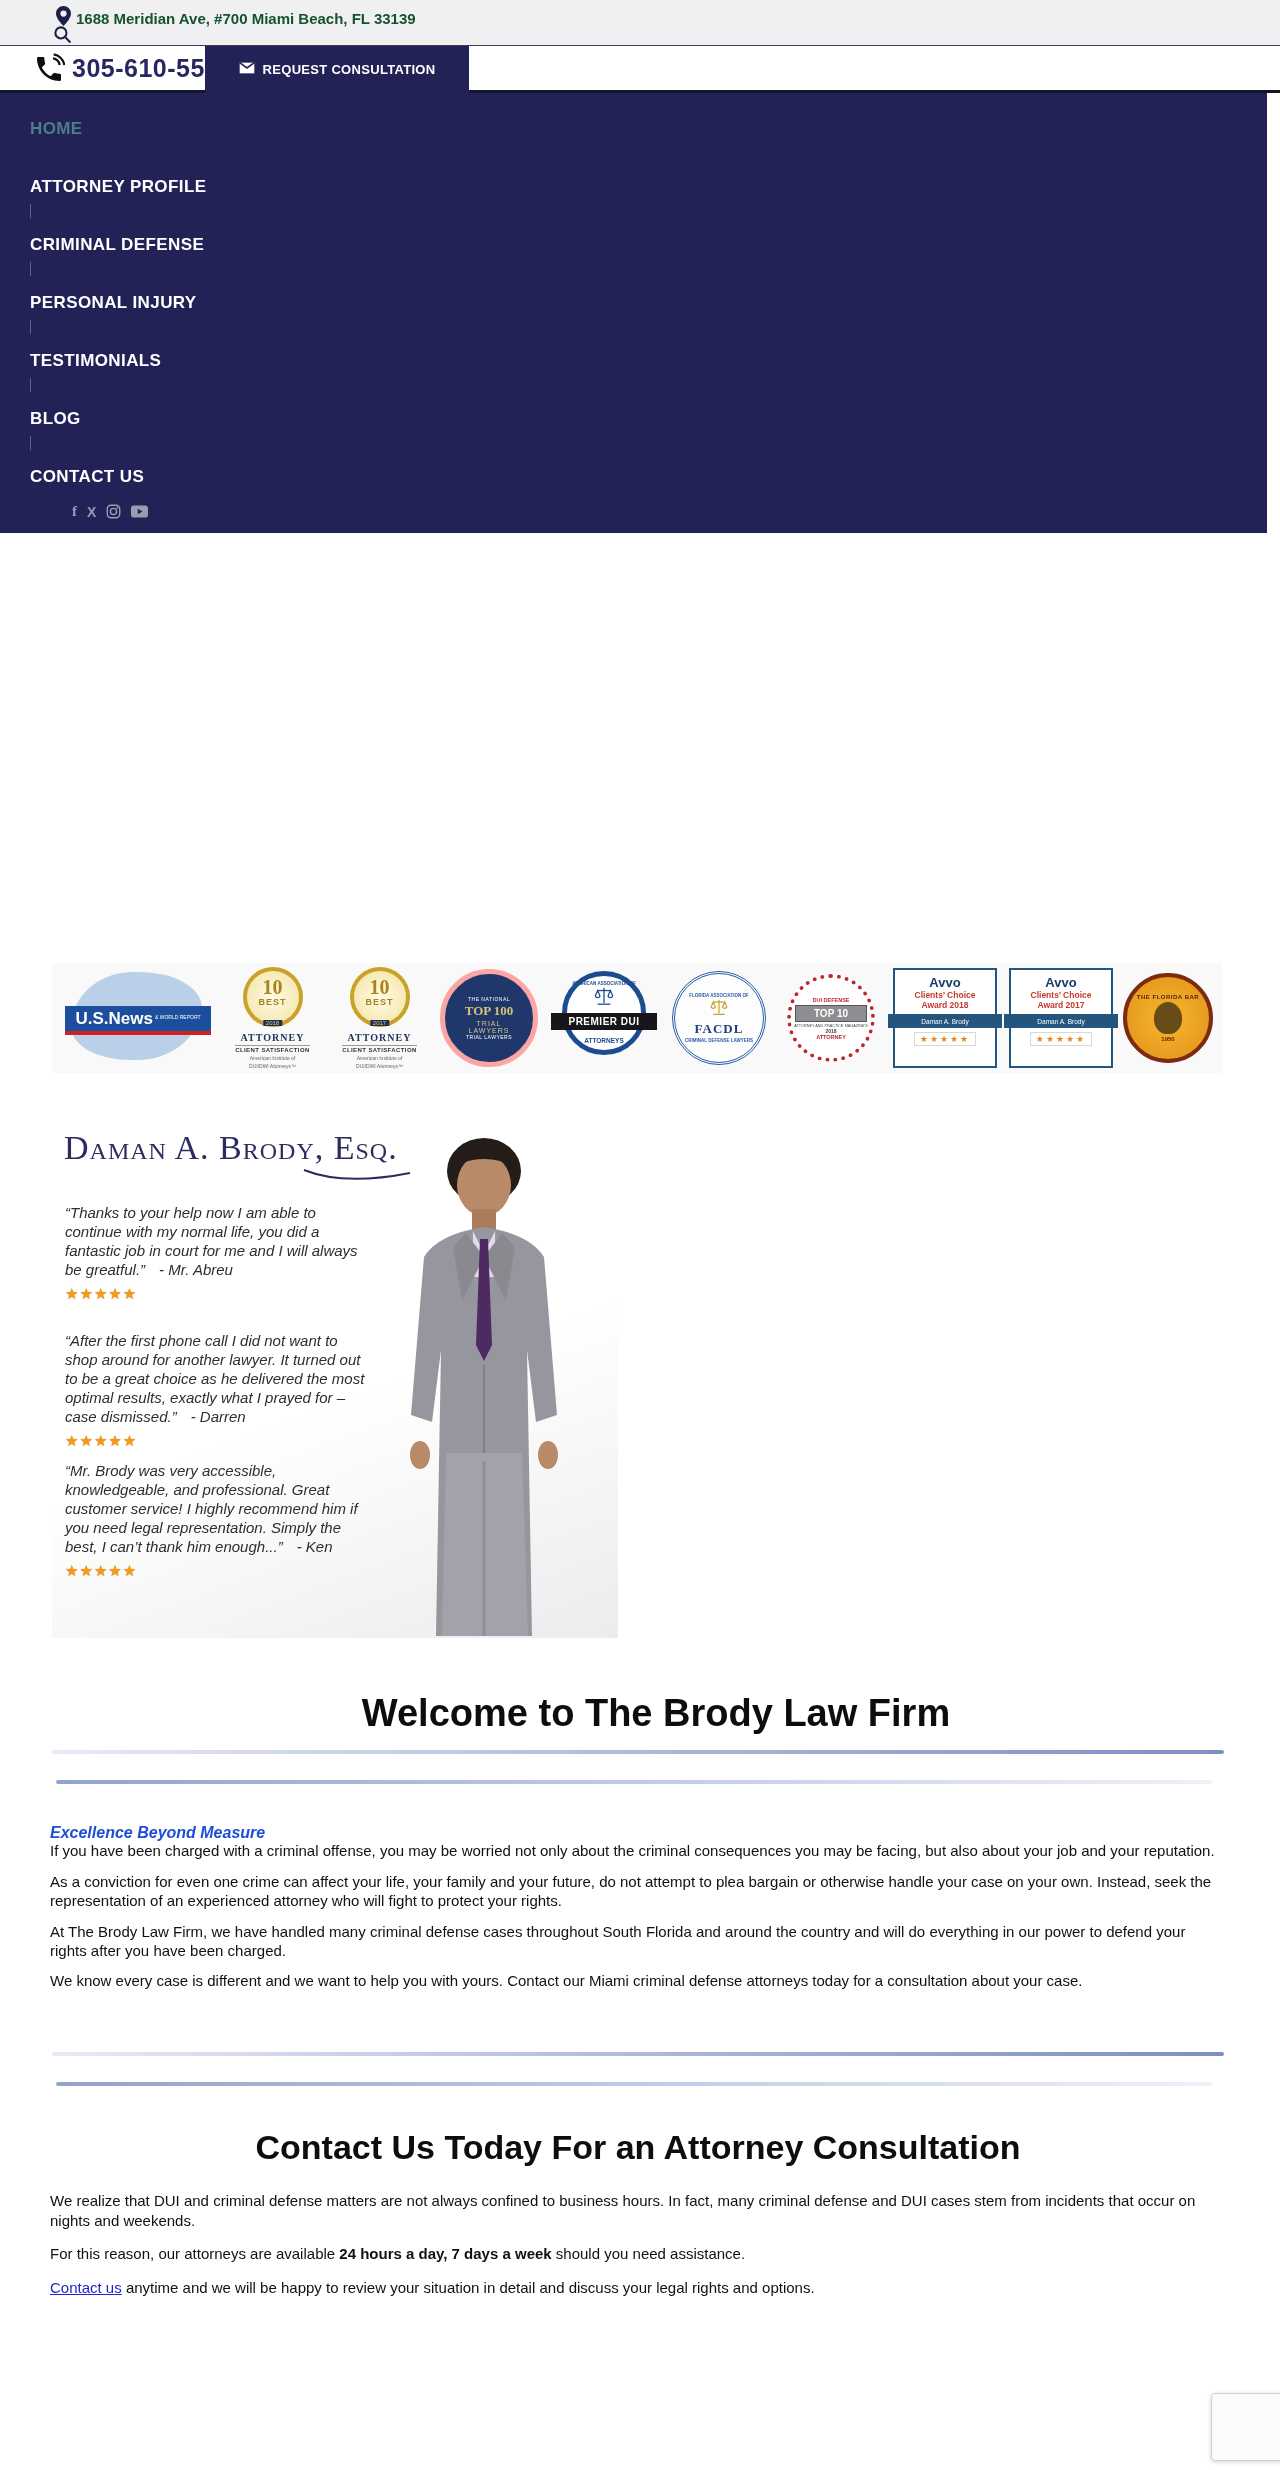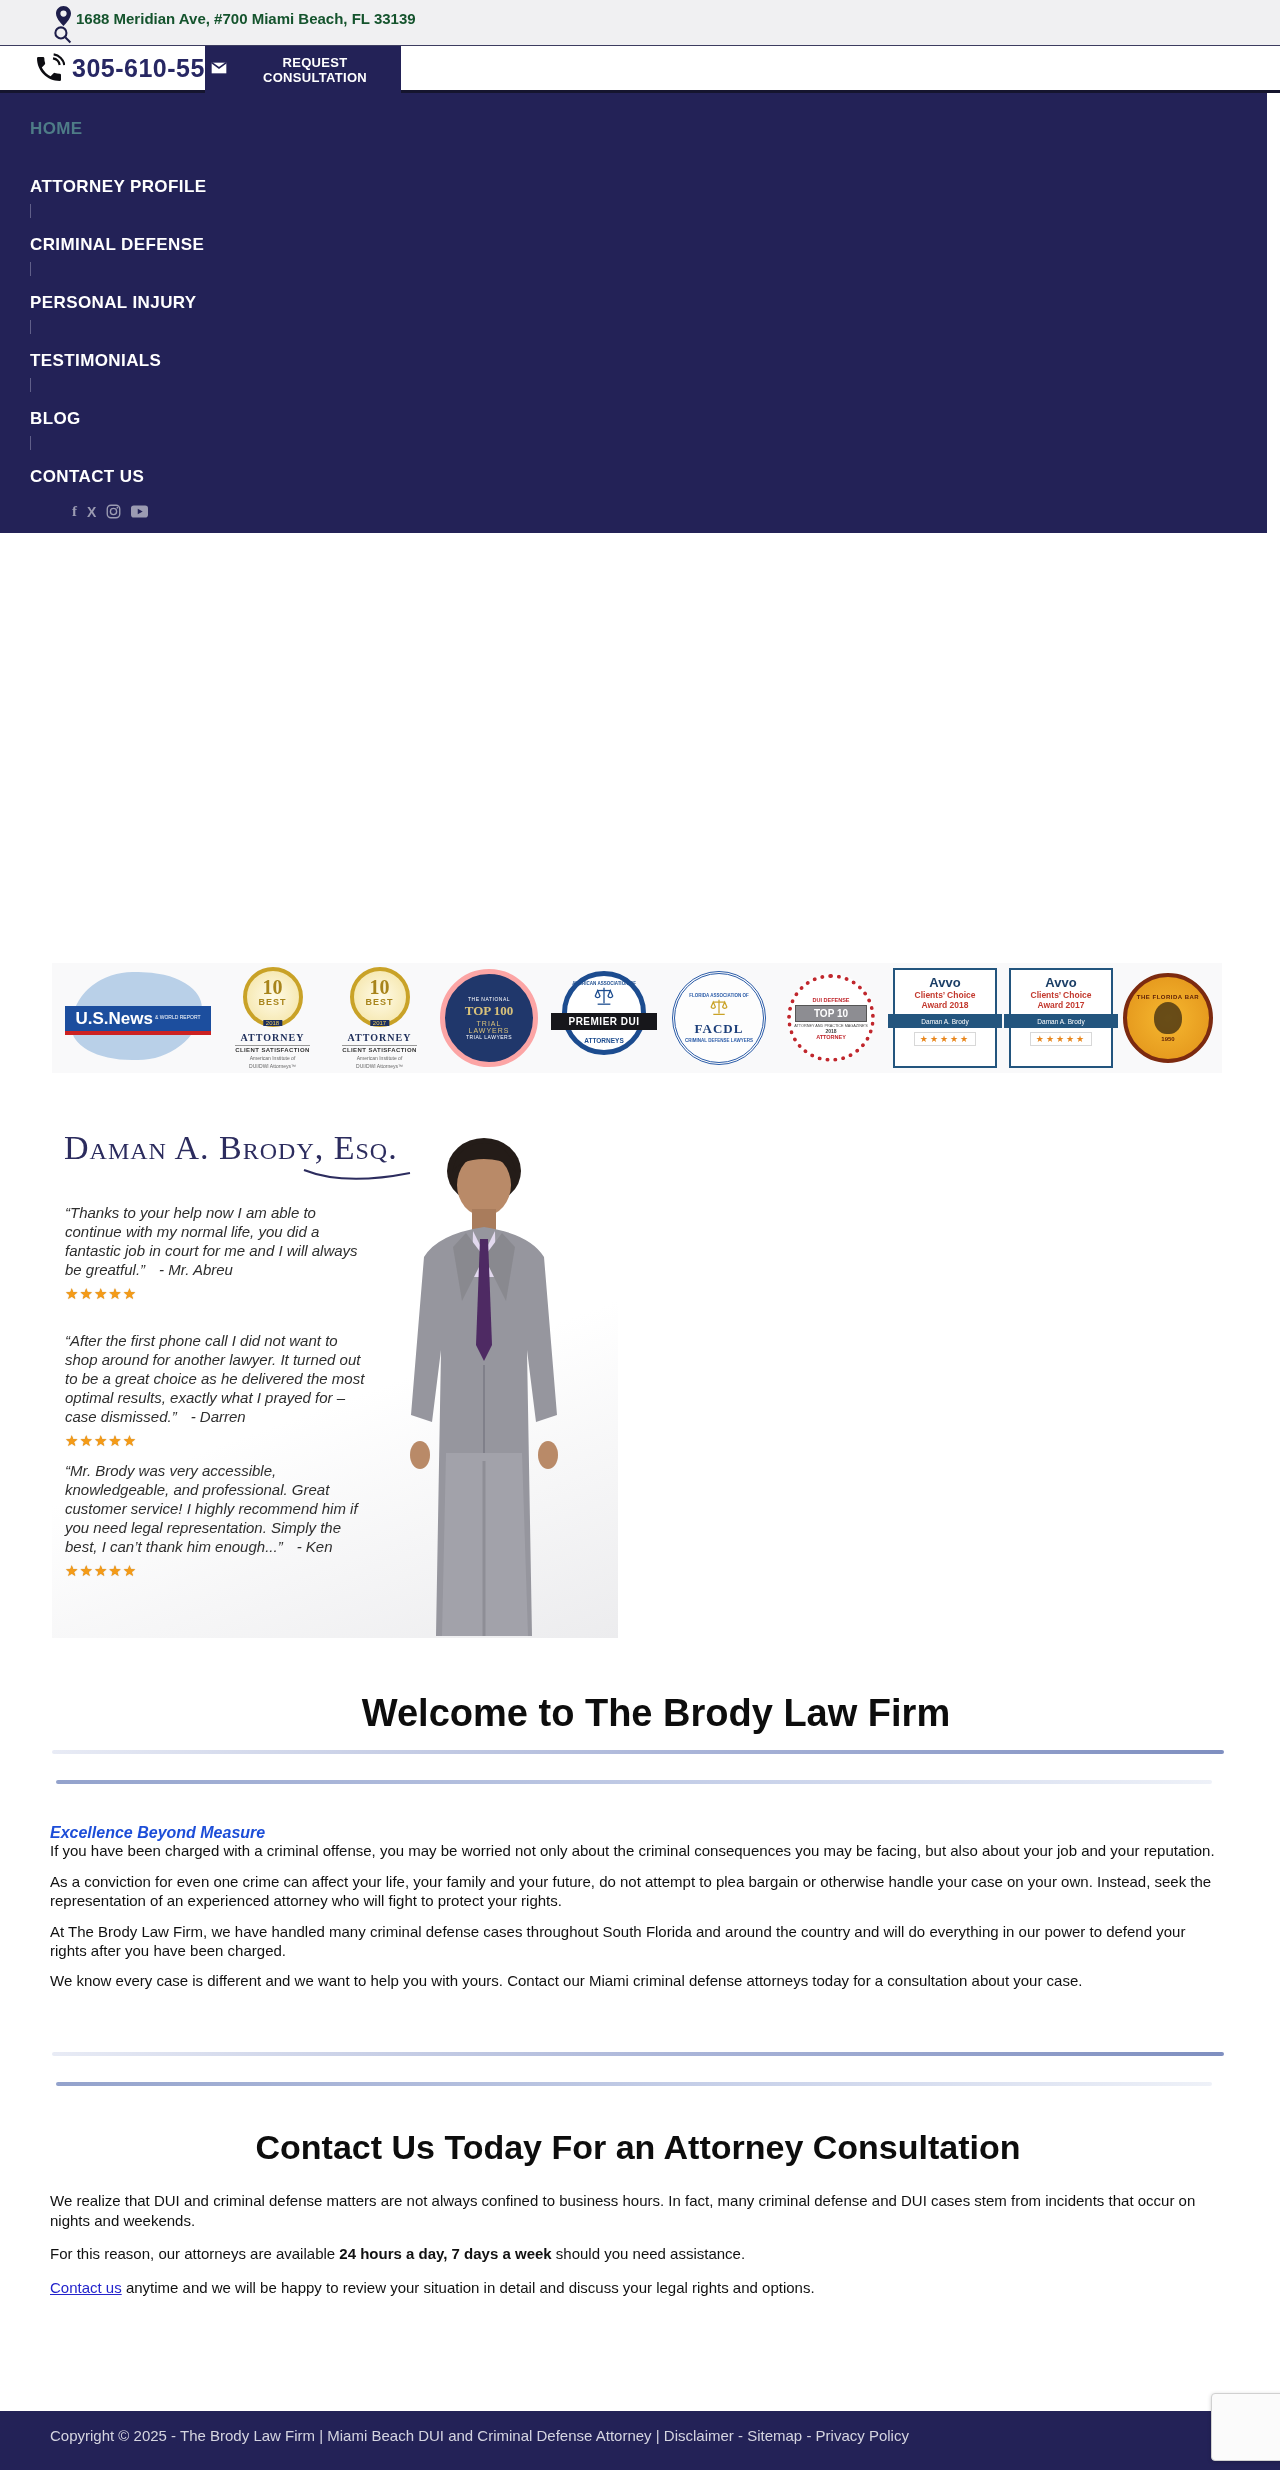--- a/index.html
+++ b/index.html
@@ -10,21 +10,21 @@
   
   .topbar{position:absolute;top:0;left:0;width:100%;height:45px;background:#f0f0f2;border-bottom:1px solid #3c3c60;}
   .pin-icon{position:absolute;left:56px;top:6px;color:#1e1e4b;}
   .address{position:absolute;left:76px;top:10px;font-size:15px;font-weight:bold;color:#14532d;}
   .search-btn{position:absolute;left:52px;top:25px;width:20px;height:20px;color:#1e1e4b;background:none;border:none;padding:0;}
 
   
   .phonebar{position:absolute;top:46px;left:0;width:100%;height:47px;background:#fff;border-bottom:3px solid #15152e;box-sizing:border-box;}
   .phone-icon{position:absolute;left:33px;top:7px;color:#0d0d12;}
   .phone-number{position:absolute;left:72px;top:8px;font-size:25px;font-weight:bold;color:#272763;letter-spacing:.5px;text-decoration:none;}
-  .consult-btn{position:absolute;left:205px;top:0;width:196px;height:47px;background:#232257;color:#fff;border:none;
+  .consult-btn{position:absolute;left:205px;top:0;width:264px;height:47px;background:#232257;color:#fff;border:none;
                font-family:"Liberation Sans",sans-serif;font-size:13px;font-weight:bold;letter-spacing:.3px;
                display:flex;align-items:center;justify-content:center;gap:8px;}
 
   
   .nav{position:absolute;top:93px;left:0;width:1267px;height:440px;background:#232257;}
   .nav ul{list-style:none;margin:0;padding:26px 0 0 30px;}
   .nav li{height:58px;position:relative;}
   .nav li a{color:#fff;font-size:17px;font-weight:bold;letter-spacing:.4px;text-decoration:none;}
   .nav li.active a{color:#4e7c87;}
   .tick{position:absolute;left:0;top:27px;width:1px;height:14px;background:rgba(170,170,200,.45);}
@@ -363,21 +363,16 @@
   <div class="divider d2a"></div>
   <div class="divider d2b"></div>
 
   <div class="contact">
     <h2>Contact Us Today For an Attorney Consultation</h2>
     <p>We realize that DUI and criminal defense matters are not always confined to business hours. In fact, many criminal defense and DUI cases stem from incidents that occur on nights and weekends.</p>
     <p><span>For this reason, our attorneys are available </span><b>24 hours a day, 7 days a week</b><span> should you need assistance.</span></p>
     <p><a>Contact us</a><span> anytime and we will be happy to review your situation in detail and discuss your legal rights and options.</span></p>
   </div>
 
-  <div class="footer">
-    <div class="footer-text">
-      <span>Copyright © 2025 - The Brody Law Firm | Miami Beach DUI and Criminal Defense Attorney | </span><a>Disclaimer</a><span> - </span><a>Sitemap</a><span> - </span><a>Privacy Policy</a>
-    </div>
-  </div>
 
   <div class="recaptcha"></div>
 
 </div>
 
 </body></html>

